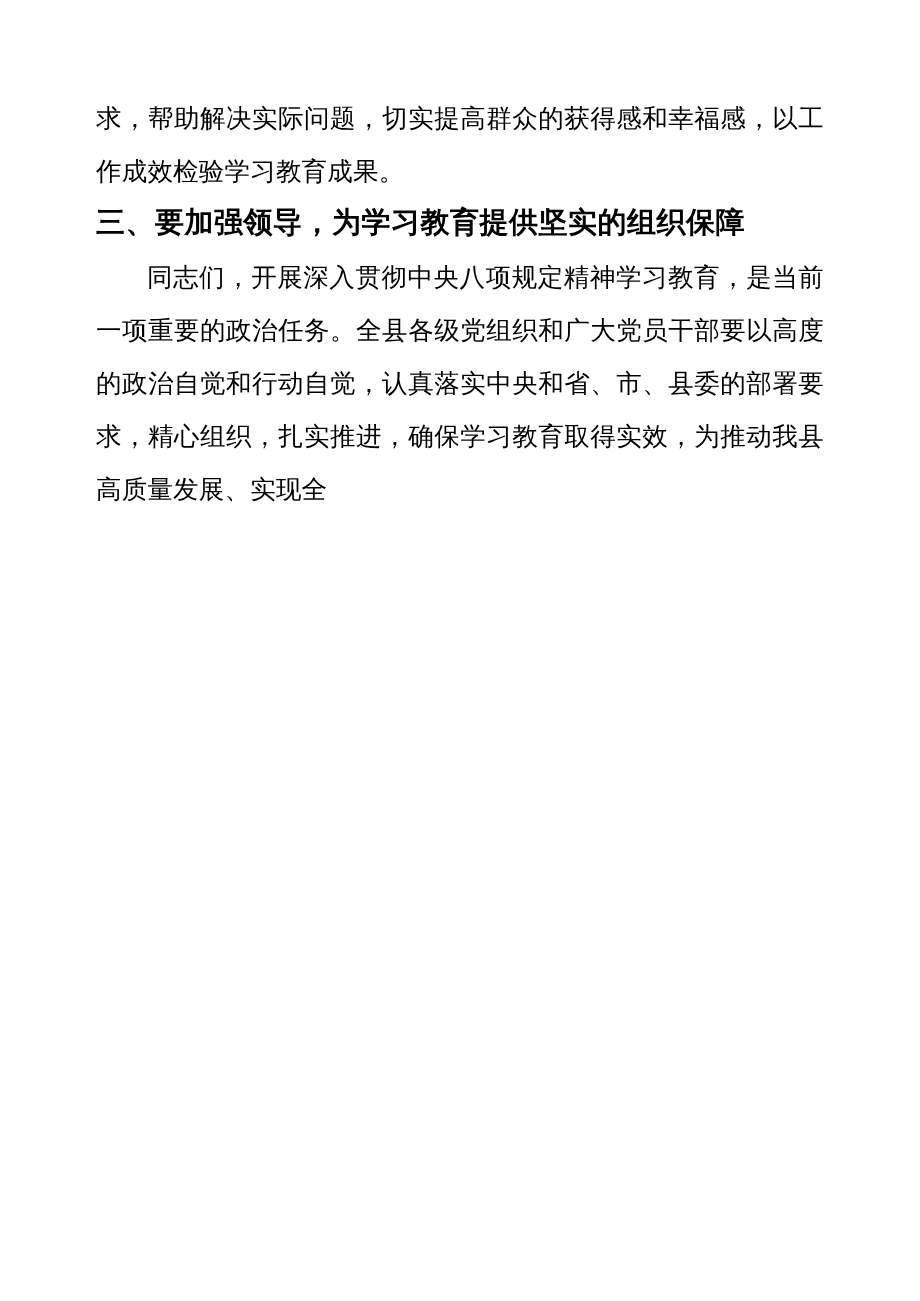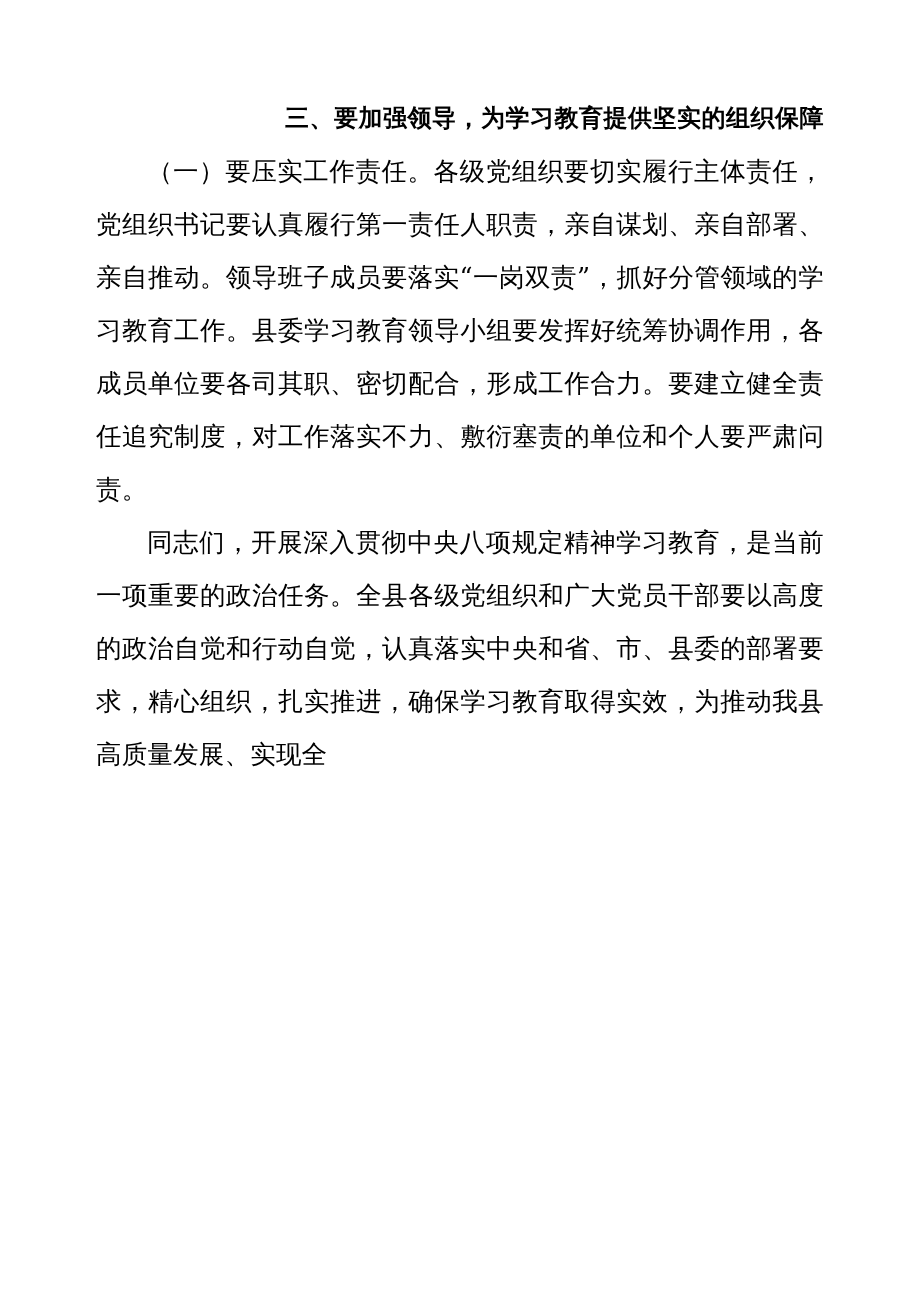--- a/index.html
+++ b/index.html
@@ -26,38 +26,38 @@
     letter-spacing: 0.2px;
   }
   .para {
     margin: 0 0 0 0;
     text-indent: 0;
   }
   .para.indent {
     text-indent: 51px;
   }
   .heading {
-    font-family: Liberation Serif, serif;
+    font-family: Liberation Mono, monospace;
     font-weight: bold;
-    font-size: 24px;
+    font-size: 29px;
     line-height: 53px;
-    text-align: right;
+    text-align: left;
     margin: 0;
     letter-spacing: 0.5px;
   }
 </style>
 </head>
 <body>
 
 <div class="page">
   <div class="doc-body">
 
+    <p class="para">求，帮助解决实际问题，切实提高群众的获得感和幸福感，以工作成效检验学习教育成果。</p>
 
     <h2 class="heading">三、要加强领导，为学习教育提供坚实的组织保障</h2>
 
-    <p class="para indent">（一）要压实工作责任。各级党组织要切实履行主体责任，党组织书记要认真履行第一责任人职责，亲自谋划、亲自部署、亲自推动。领导班子成员要落实“一岗双责”，抓好分管领域的学习教育工作。县委学习教育领导小组要发挥好统筹协调作用，各成员单位要各司其职、密切配合，形成工作合力。要建立健全责任追究制度，对工作落实不力、敷衍塞责的单位和个人要严肃问责。</p>
 
 
 
     <p class="para indent">同志们，开展深入贯彻中央八项规定精神学习教育，是当前一项重要的政治任务。全县各级党组织和广大党员干部要以高度的政治自觉和行动自觉，认真落实中央和省、市、县委的部署要求，精心组织，扎实推进，确保学习教育取得实效，为推动我县高质量发展、实现全</p>
 
   </div>
 </div>
 
 </body></html>

